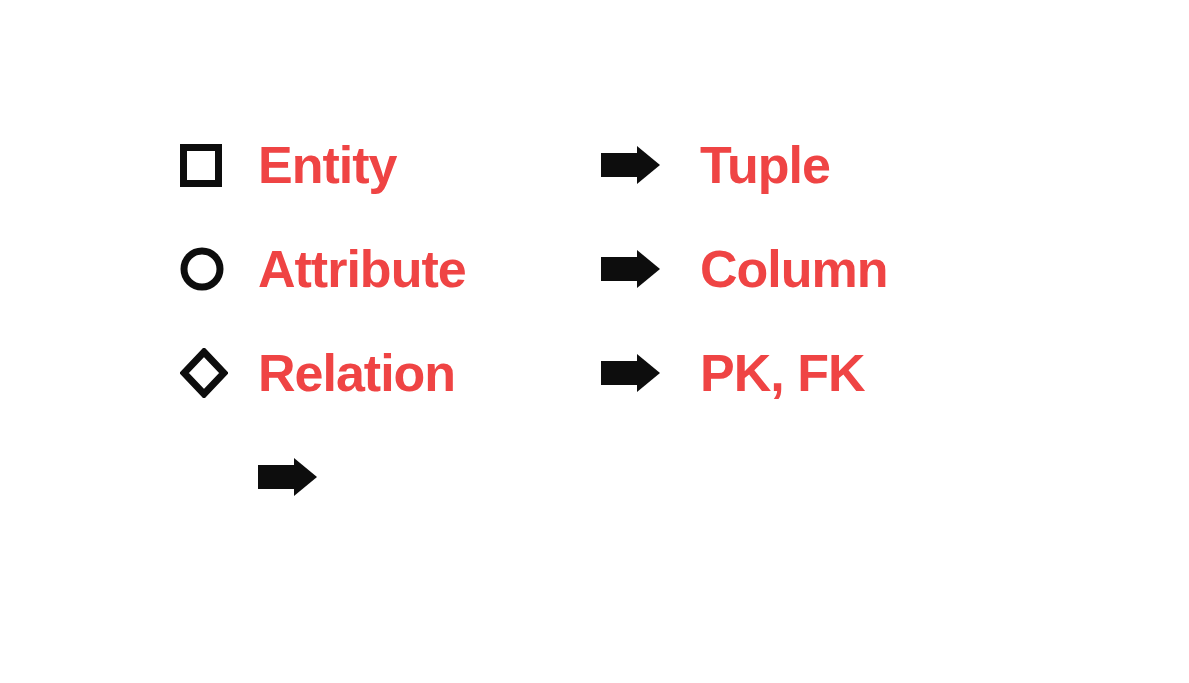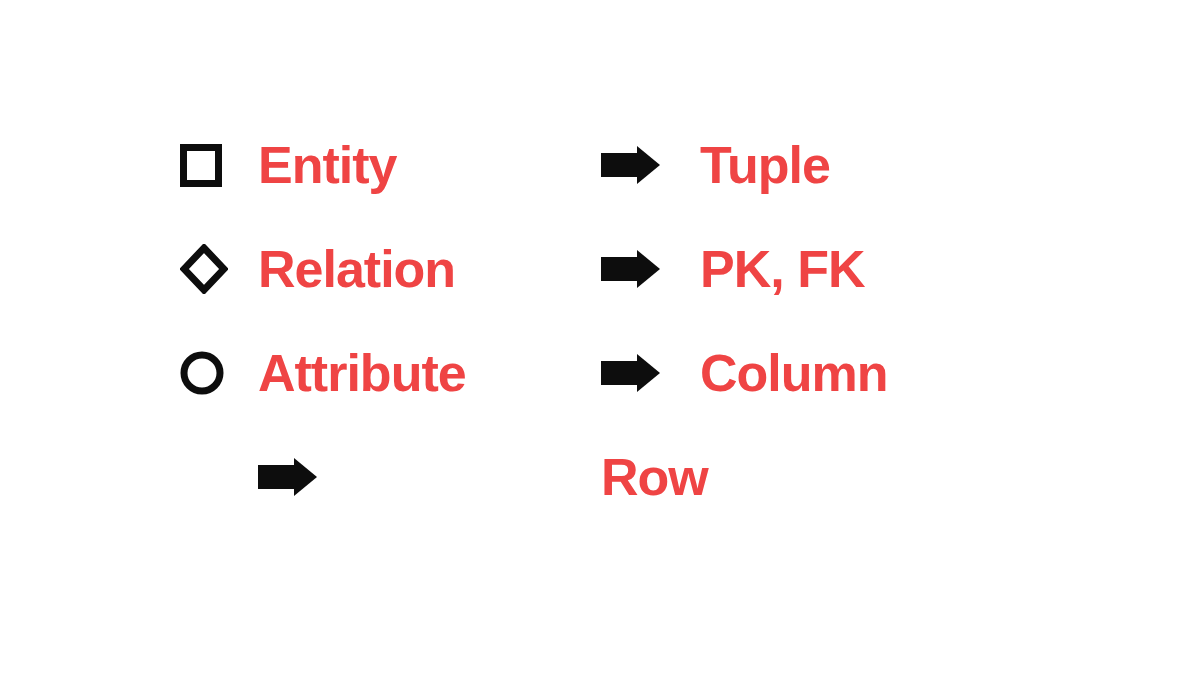--- a/index.html
+++ b/index.html
@@ -64,54 +64,53 @@
       <svg width="59" height="38" viewBox="0 0 59 38">
         <rect x="0" y="7" width="38" height="24" fill="#0d0d0d"></rect>
         <polygon points="36,0 59,19 36,38" fill="#0d0d0d"></polygon>
       </svg>
     </div>
     <div class="maps-to">Tuple</div>
   </div>
 
   <div class="map-row">
     <div class="icon-cell">
+      <svg width="44" height="44" viewBox="0 0 44 44">
+        <circle cx="22" cy="22" r="18" fill="none" stroke="#0d0d0d" stroke-width="7"></circle>
+      </svg>
+    </div>
+    <div class="term">Attribute</div>
+    <div class="arrow-cell">
+      <svg width="59" height="38" viewBox="0 0 59 38">
+        <rect x="0" y="7" width="38" height="24" fill="#0d0d0d"></rect>
+        <polygon points="36,0 59,19 36,38" fill="#0d0d0d"></polygon>
+      </svg>
+    </div>
+    <div class="maps-to">Column</div>
+  </div>
+
+  <div class="map-row">
+    <div class="icon-cell">
       <svg width="48" height="50" viewBox="0 0 48 50">
         <polygon points="24,4 44,25 24,46 4,25" fill="none" stroke="#0d0d0d" stroke-width="7" stroke-linejoin="miter"></polygon>
       </svg>
     </div>
     <div class="term">Relation</div>
     <div class="arrow-cell">
       <svg width="59" height="38" viewBox="0 0 59 38">
         <rect x="0" y="7" width="38" height="24" fill="#0d0d0d"></rect>
         <polygon points="36,0 59,19 36,38" fill="#0d0d0d"></polygon>
       </svg>
     </div>
     <div class="maps-to">PK, FK</div>
   </div>
 
   <div class="map-row">
-    <div class="icon-cell">
-      <svg width="44" height="44" viewBox="0 0 44 44">
-        <circle cx="22" cy="22" r="18" fill="none" stroke="#0d0d0d" stroke-width="7"></circle>
-      </svg>
-    </div>
-    <div class="term">Attribute</div>
-    <div class="arrow-cell">
-      <svg width="59" height="38" viewBox="0 0 59 38">
-        <rect x="0" y="7" width="38" height="24" fill="#0d0d0d"></rect>
-        <polygon points="36,0 59,19 36,38" fill="#0d0d0d"></polygon>
-      </svg>
-    </div>
-    <div class="maps-to">Column</div>
-  </div>
-
-  <div class="map-row">
     <div class="icon-cell"></div>
     <div class="arrow-cell">
       <svg width="59" height="38" viewBox="0 0 59 38">
         <rect x="0" y="7" width="38" height="24" fill="#0d0d0d"></rect>
         <polygon points="36,0 59,19 36,38" fill="#0d0d0d"></polygon>
       </svg>
     </div>
-    <div class="maps-to">Row</div>
   </div>
 
 </div>
 
 </body></html>

